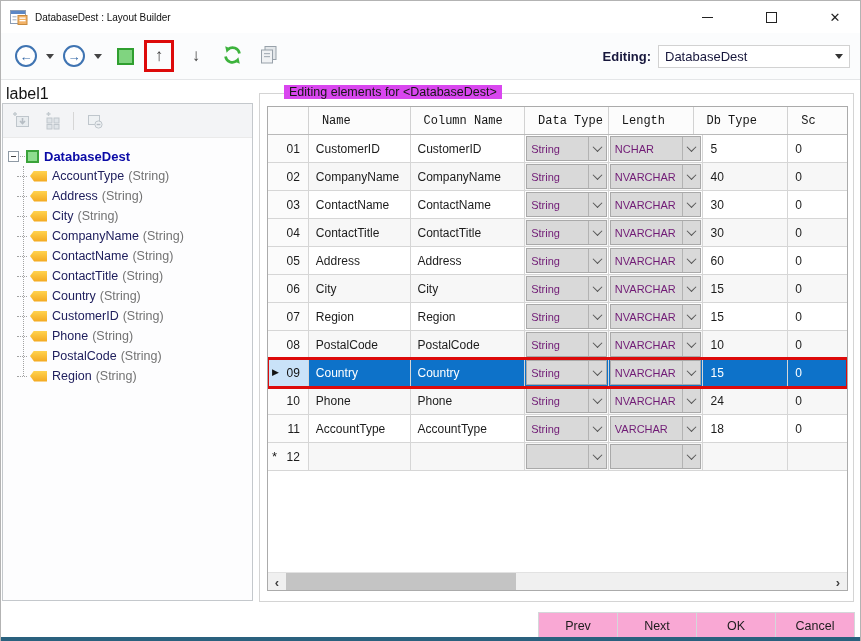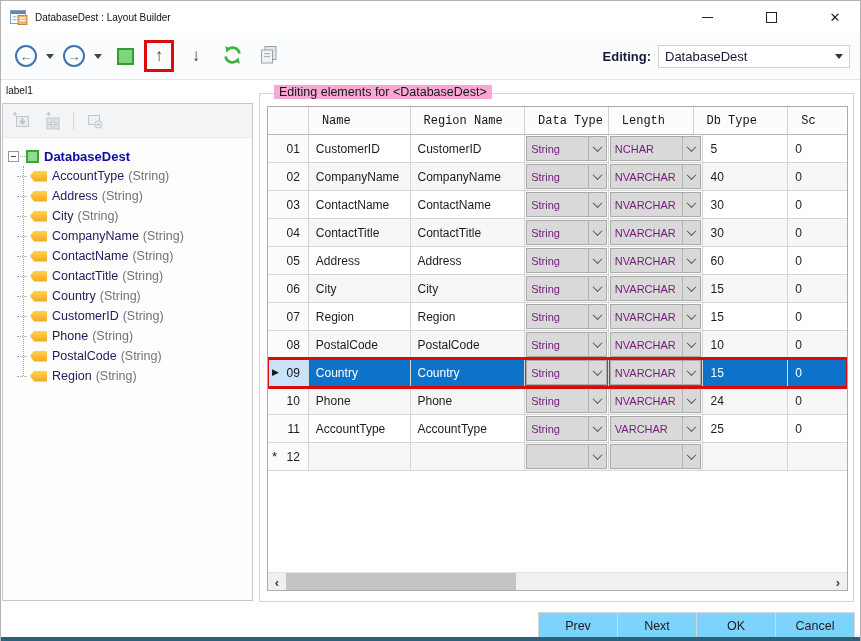--- a/index.html
+++ b/index.html
@@ -35,21 +35,21 @@
     display:flex; align-items:center; justify-content:center; position:relative; margin-left:4px; }
   .red-frame::after { content:""; position:absolute; inset:-3px; border:3px solid #dd0a0a; pointer-events:none; }
   .tb-right { position:absolute; right:10px; top:0; height:47px; display:flex; align-items:center; gap:7px; }
   .editing-label { font-size:13px; font-weight:bold; color:#17173c; }
   .editing-combo { width:192px; height:23px; background:#fff; border:1px solid #d2d2d2;
     display:flex; align-items:center; padding:0 6px; font-size:13px; color:#17173c; }
   .editing-combo .spacer { flex:1; }
   .tri-down { width:0; height:0; border-left:4px solid transparent; border-right:4px solid transparent; border-top:5px solid #333; }
 
   
-  .label1 { position:absolute; left:5px; top:84px; font-size:10px; color:#141414; }
+  .label1 { position:absolute; left:5px; top:84px; font-size:16px; color:#141414; }
   .left-panel { position:absolute; left:1px; top:102px; width:251px; height:498px;
     border:1px solid #c4c8cc; background:#fdfdfe; }
   .panel-iconbar { height:34px; background:#f3f4f6; border-bottom:1px solid #eaeaea;
     display:flex; align-items:center; gap:11px; padding-left:10px; }
   .vdiv { width:1px; height:18px; background:#d6d6d6; }
   .gray-ico { width:19px; height:19px; display:block; }
 
   .tree { position:relative; padding:8px 0 0 0; }
   .tree-vline { position:absolute; left:20px; top:28px; height:210px; border-left:1px dotted #a3a3a3; }
   .tree-root { display:flex; align-items:center; height:20px; padding-left:5px; }
@@ -62,21 +62,21 @@
   .hstub { width:10px; border-top:1px dotted #a3a3a3; margin-right:3px; flex:none; }
   .tag-icon { width:17px; height:11px; flex:none; margin-right:5px;
     background:linear-gradient(#ffd34f,#f3a81f);
     clip-path:polygon(0 50%, 24% 0, 100% 0, 100% 100%, 24% 100%); }
   .ti-name { font-size:12.5px; color:#20205e; margin-right:4px; white-space:nowrap; }
   .ti-type { font-size:12.5px; color:#737373; white-space:nowrap; }
 
   
   .groupbox { position:absolute; left:258px; top:92px; width:595px; height:509px;
     border:1px solid #d4d4d4; background:#fff; }
-  .legend { position:absolute; left:14px; top:-9px; background:#f9a8d4; padding:0 5px;
+  .legend { position:absolute; left:24px; top:-9px; background:#d946ef; padding:0 5px;
     font-size:12.5px; color:#161616; }
   .grid { position:absolute; left:7px; top:12px; width:581px; height:485px;
     border:1px solid #ababab; background:#fff; overflow:hidden; }
   .ghead { display:flex; height:28px; background:#fcfcfc; border-bottom:1px solid #b9b9b9;font-family:Liberation Mono, monospace; }
   .ghcell { border-right:1px solid #d2d2d2; display:flex; align-items:center;
     padding-left:13px; font-size:12px; color:#151515; white-space:nowrap; overflow:hidden; }
   .grows { position:relative; }
   .grow { display:flex; height:28px; background:#fff; position:relative; }
   .grows .grow:nth-child(even) { background:#f7f7f7; }
   .gcell { border-right:1px solid #d6d6d6; border-bottom:1px solid #d6d6d6;
@@ -106,21 +106,21 @@
   
   .hscroll { position:absolute; left:0; right:0; bottom:0; height:18px; background:#f0f0f0;
     border-top:1px solid #e2e2e2; }
   .sb-arrow { position:absolute; top:0; width:18px; height:18px; display:flex; align-items:center;
     justify-content:center; font-size:13px; font-weight:bold; color:#404040; }
   .sb-left { left:0; } .sb-right { right:0; }
   .sb-thumb { position:absolute; left:18px; top:0; width:230px; height:18px; background:#c4c4c4; }
 
   
   .footer-buttons { position:absolute; left:538px; top:611px; display:flex; }
-  .fbtn { width:80px; height:27px; background:#7dd3fc; border:1px solid #d4d7da; margin-left:-1px;
+  .fbtn { width:80px; height:27px; background:#f9a8d4; border:1px solid #d4d7da; margin-left:-1px;
     display:flex; align-items:center; justify-content:center; font-size:12.5px; color:#1d1d1d; }
   .bottom-strip { position:absolute; left:0; right:0; bottom:0; height:4px; background:#2a617e; }
 </style>
 </head>
 <body>
 
 <div id="window">
 
   <div class="titlebar">
     <span class="app-icon">
@@ -296,21 +296,21 @@
         </div>
     </div>
   </div>
 
   <div class="groupbox">
     <div class="legend">Editing elements for &lt;DatabaseDest&gt;</div>
     <div class="grid">
       <div class="ghead">
         <div class="ghcell col-0"></div>
         <div class="ghcell col-1">Name</div>
-        <div class="ghcell col-2">Region Name</div>
+        <div class="ghcell col-2">Column Name</div>
         <div class="ghcell col-3">Data Type</div>
         <div class="ghcell col-5">Length</div>
         <div class="ghcell col-4">Db Type</div>
         <div class="ghcell col-6">Sc</div>
       </div>
       <div class="grows">
         <div class="grow">
             <div class="gcell col-0 rowhead">
               <span class="marker"></span>
               <span class="rownum">01</span>
@@ -586,21 +586,21 @@
               </div>
             </div>
             <div class="gcell col-4 combo-cell">
               <div class="combo">
                 <span class="combo-txt">VARCHAR</span>
                 <span class="chevbox">
                   <i class="chev"></i>
                 </span>
               </div>
             </div>
-            <div class="gcell col-5">25</div>
+            <div class="gcell col-5">18</div>
             <div class="gcell col-6">0</div>
           </div>
           <div class="grow new-row">
             <div class="gcell col-0 rowhead">
               <span class="marker">*</span>
               <span class="rownum">12</span>
             </div>
             <div class="gcell col-1"></div>
             <div class="gcell col-2"></div>
             <div class="gcell col-3 combo-cell">

